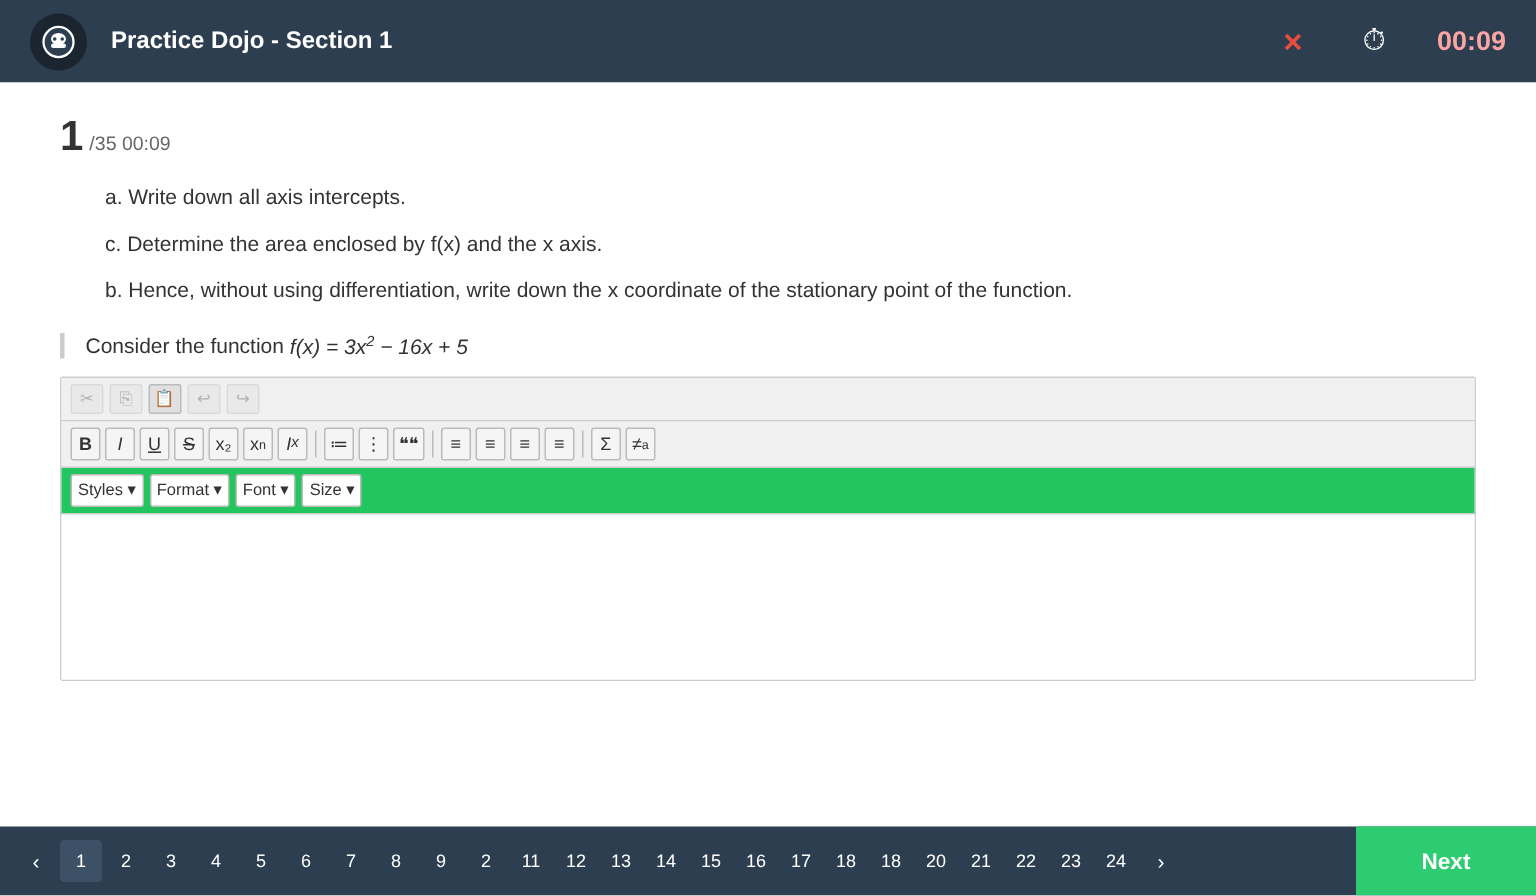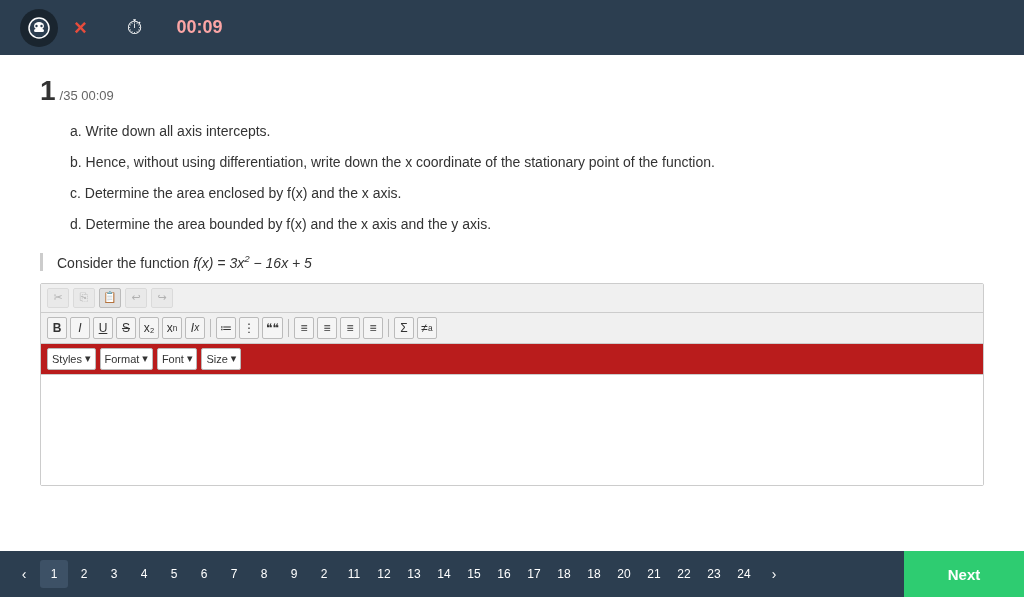--- a/index.html
+++ b/index.html
@@ -153,21 +153,21 @@
     .tb-btn.italic { font-style: italic; }
     .tb-btn.strike { text-decoration: line-through; }
     .tb-btn.underline { text-decoration: underline; }
     .tb-sep {
       width: 1px;
       height: 18px;
       background: #bbb;
       margin: 0 2px;
     }
     .editor-toolbar-dropdowns {
-      background: #b91c1c;
+      background: #22c55e;
       border-bottom: 1px solid #ccc;
       padding: 4px 6px;
       display: flex;
       align-items: center;
       gap: 4px;
     }
     .tb-dropdown {
       height: 22px;
       border: 1px solid #bbb;
       border-radius: 2px;
@@ -243,44 +243,42 @@
 <header class="header">
   <div class="header-logo">
     <svg width="24" height="24" viewBox="0 0 24 24">
       <circle cx="12" cy="12" r="10" fill="#2c3e50" stroke="white" stroke-width="1.5"></circle>
       <ellipse cx="12" cy="10" rx="5" ry="4" fill="white"></ellipse>
       <rect x="7" y="13" width="10" height="3" rx="1.5" fill="white"></rect>
       <circle cx="9.5" cy="10" r="1.2" fill="#2c3e50"></circle>
       <circle cx="14.5" cy="10" r="1.2" fill="#2c3e50"></circle>
     </svg>
   </div>
+  <span class="header-title">Practice Dojo - Section 1</span>
   <span class="header-close-icon">×</span>
   <span class="header-timer-icon">⏱</span>
   <span class="header-timer">00:09</span>
 </header>
 
 <div class="main-content">
 
   <div class="question-header">
     <span class="question-number">1</span>
     <span class="question-meta">/35 00:09</span>
   </div>
 
   <div class="question-parts">
     <div class="question-part">
       <span>a. Write down all axis intercepts.</span>
     </div>
     <div class="question-part">
+      <span>c. Determine the area enclosed by f(x) and the x axis.</span>
+    </div>
+    <div class="question-part">
       <span>b. Hence, without using differentiation, write down the x coordinate of the stationary point of the function.</span>
-    </div>
-    <div class="question-part">
-      <span>c. Determine the area enclosed by f(x) and the x axis.</span>
-    </div>
-    <div class="question-part">
-      <span>d. Determine the area bounded by f(x) and the x axis and the y axis.</span>
     </div>
   </div>
 
   <div class="function-context">
     Consider the function <span class="math-inline"><em>f</em>(<em>x</em>) = 3<em>x</em><sup>2</sup> − 16<em>x</em> + 5</span>
   </div>
 
   <div class="editor-container">
 
     <div class="editor-toolbar-top">

